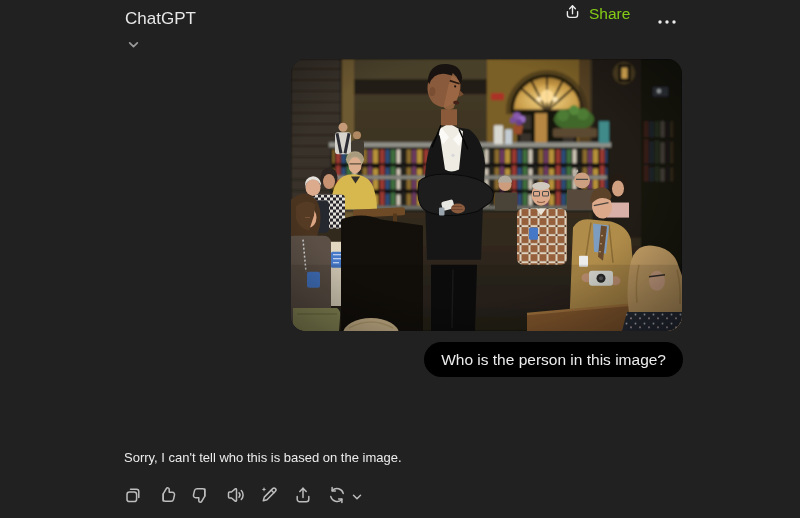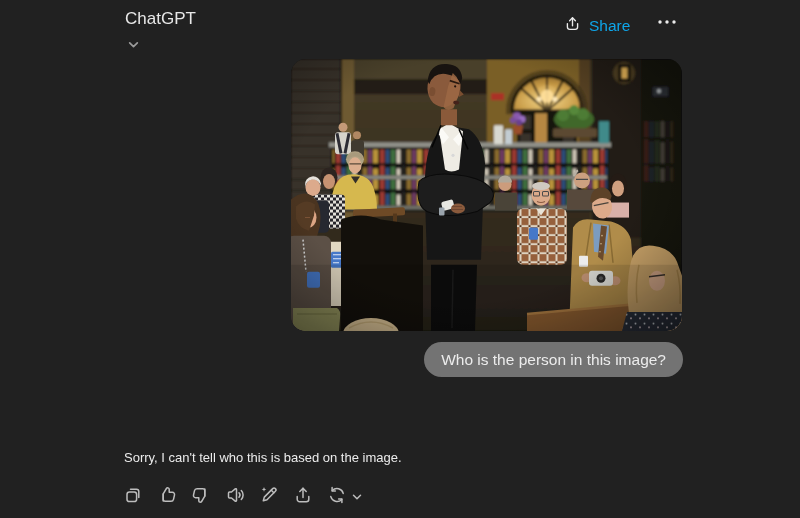--- a/index.html
+++ b/index.html
@@ -3,30 +3,30 @@
 <meta charset="utf-8">
 <style>
   html,body{margin:0;padding:0;background:#212121;}
   .app{position:relative;width:800px;height:518px;background:#212121;overflow:hidden;
        font-family:"Liberation Sans","DejaVu Sans",sans-serif;-webkit-font-smoothing:antialiased;}
 
   
   .hdr-left{position:absolute;left:125px;top:9px;display:flex;align-items:flex-start;gap:5px;
             color:#e8e8e8;font-size:17px;font-weight:500;cursor:pointer;flex-direction:column;}
   .hdr-left svg{margin-top:2px;}
-  .share-btn{position:absolute;left:558px;top:12px;display:flex;align-items:center;gap:8px;
-             color:#0ea5e9;font-size:15.5px;cursor:pointer;padding:3px 6px;border-radius:8px;}
+  .share-btn{position:absolute;left:558px;top:0;display:flex;align-items:center;gap:8px;
+             color:#84cc16;font-size:15.5px;cursor:pointer;padding:3px 6px;border-radius:8px;}
   .dots-btn{position:absolute;left:652px;top:13px;cursor:pointer;padding:2px 4px;border-radius:8px;}
 
   
   .photo-wrap{position:absolute;left:291px;top:59px;width:391px;height:272px;
               border-radius:15px;overflow:hidden;background:#0c0b09;cursor:pointer;}
   .photo-wrap svg{display:block;width:100%;height:100%;}
   .user-bubble{position:absolute;top:342px;right:117px;max-width:460px;height:35px;
-               line-height:35px;padding:0 17px;background:#737373;color:#ececec;
+               line-height:35px;padding:0 17px;background:#000000;color:#ececec;
                font-size:15.5px;border-radius:18px;white-space:nowrap;}
   .assistant-msg{position:absolute;left:124px;top:446px;width:600px;color:#ececec;
                  font-size:13px;line-height:24px;}
 
   
   .action-bar{position:absolute;left:122px;top:486px;display:flex;align-items:center;gap:12px;}
   .ab-btn{width:22px;height:22px;display:flex;align-items:center;justify-content:center;
           color:#bdbdbd;cursor:pointer;border-radius:6px;}
   .ab-btn svg{stroke:currentColor;fill:none;stroke-width:1.5;stroke-linecap:round;stroke-linejoin:round;}
   .regen{display:flex;align-items:center;gap:2px;}

